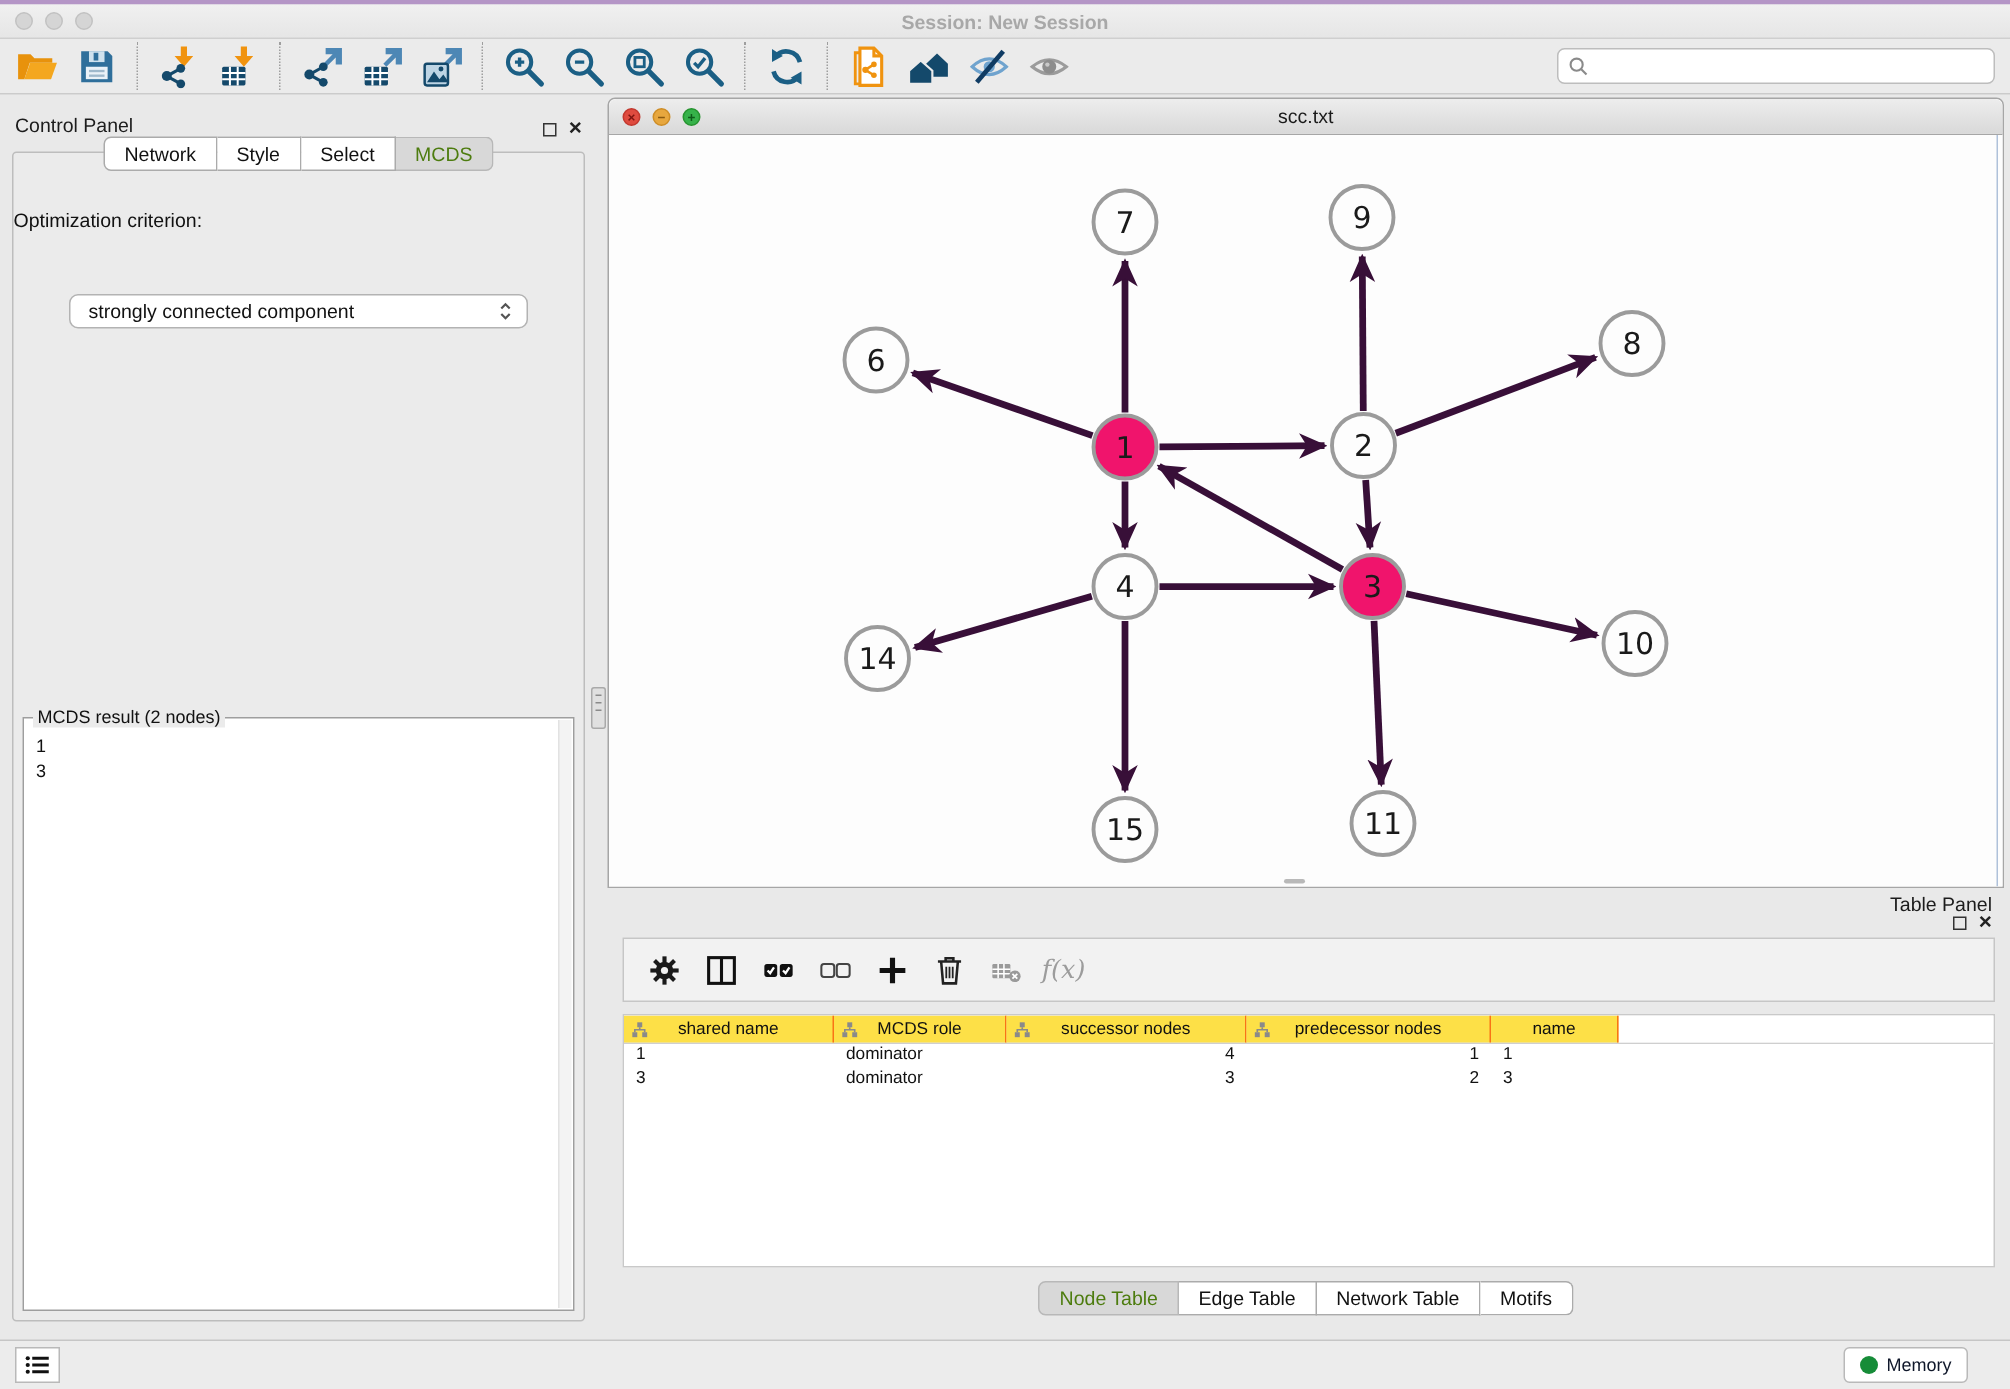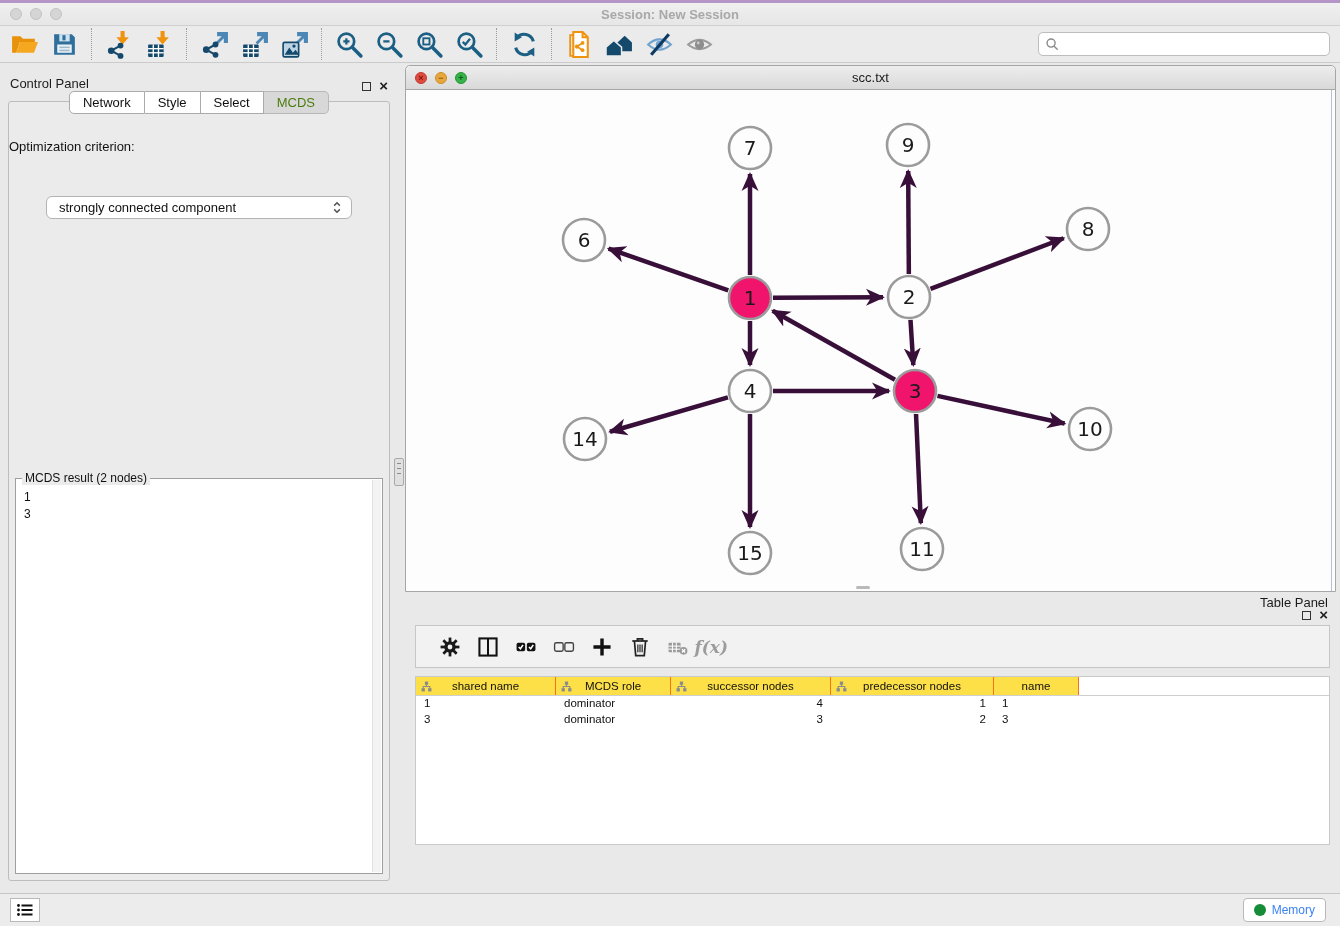--- a/index.html
+++ b/index.html
@@ -78,21 +78,21 @@
   .nt.green { background:#36B24A; border:1px solid #26942F; color:#0E5D1A; }
   .net-title { position:absolute; left:0; right:0; text-align:center; font-size:13px; color:#1a1a1a; }
   .net-canvas { position:relative; width:929px; height:501px; background:#FDFDFD; overflow:hidden; }
   .net-vscroll { position:absolute; right:3px; top:0; bottom:0; width:1px; background:#AFC1DA; }
   .net-hgrip { position:absolute; left:450px; bottom:2px; width:14px; height:3px; background:#B9B9B9; border-radius:2px; }
 
   
   .table-panel { position:absolute; left:405px; top:595px; width:931px; height:298px; }
   .tp-toolbar { position:absolute; left:10px; right:6px; top:30px; height:43px;
     background:#F2F2F2; border:1px solid #C6C6C6; display:flex; align-items:center; padding-left:8px; }
-  .tp-btn { width:38px; height:38px; display:flex; align-items:center; justify-content:flex-end;font-weight:bold; }
+  .tp-btn { width:38px; height:38px; display:flex; align-items:center; justify-content:center; }
   .tp-btn svg { width:24px; height:24px; }
   .fx-label { font-family:"DejaVu Serif", serif; font-style:italic; font-size:17px; color:#9C9C9C; }
 
   .grid { position:absolute; left:10px; right:6px; top:81px; bottom:48px; background:#fff;
     border:1px solid #C9C9C9; overflow:hidden; }
   .grid-head { display:flex; height:19px; background:#F1F1F1; border-bottom:1px solid #CFCFCF; }
   .hcell { position:relative; display:flex; align-items:center; justify-content:center;
     font-size:11.5px; color:#111; border-right:1px solid #f97316; background:#fde047; }
   .hcell svg { position:absolute; left:5px; width:11px; height:11px; }
   .c0 { width:140px; } .c1 { width:115px; } .c2 { width:160px; } .c3 { width:163px; } .c4 { width:85px; }
@@ -100,23 +100,23 @@
   .tcell { font-size:11.5px; color:#111; padding:1px 8px 0 8px; overflow:hidden; white-space:nowrap; }
   .tcell.c2, .tcell.c3 { text-align:right; }
 
   .tp-tabs { position:absolute; left:0; right:0; bottom:16px; display:flex; justify-content:center; }
 
   
   .statusbar { position:absolute; left:0; bottom:0; width:1340px; height:33px; background:#ECECEC;
     border-top:1px solid #C6C6C6; }
   .list-btn { position:absolute; left:10px; top:4px; width:30px; height:24px; background:#fff;
     border:1px solid #B9B9B9; display:flex; align-items:center; justify-content:center; }
-  .memory-btn { position:absolute; right:14px; top:4px; height:24px; background:#fff;
+  .memory-btn { position:absolute; right:28px; top:4px; height:24px; background:#fff;
     border:1px solid #B9B9B9; border-radius:4px; display:flex; align-items:center;
-    gap:6px; padding:0 10px; font-size:12px; color:#3b82f6; }
+    gap:6px; padding:0 10px; font-size:12px; color:#0f172a; }
   .mem-dot { width:12px; height:12px; border-radius:50%; background:#168C38; }
 </style>
 </head>
 <body>
 
 <div class="focus-strip"></div>
 
 <div class="titlebar">
   <div class="app-title">Session: New Session</div>
   <div class="tl-group">
@@ -534,20 +534,28 @@
         <div class="trow">
           <div class="tcell c0">3</div>
           <div class="tcell c1">dominator</div>
           <div class="tcell c2">3</div>
           <div class="tcell c3">2</div>
           <div class="tcell c4">3</div>
         </div>
       </div>
   </div>
 
+  <div class="tp-tabs">
+    <div class="tabset">
+      <div class="tab active">Node Table</div>
+      <div class="tab">Edge Table</div>
+      <div class="tab">Network Table</div>
+      <div class="tab">Motifs</div>
+    </div>
+  </div>
 </div>
 
 <div class="statusbar">
   <div class="list-btn">
     <svg viewBox="0 0 18 14" width="18" height="14">
       <g fill="#111">
           <circle cx="2.5" cy="2.5" r="1.4"></circle>
           <circle cx="2.5" cy="7" r="1.4"></circle>
           <circle cx="2.5" cy="11.5" r="1.4"></circle>
       <rect x="5.5" y="1.5" width="11" height="2"></rect>

